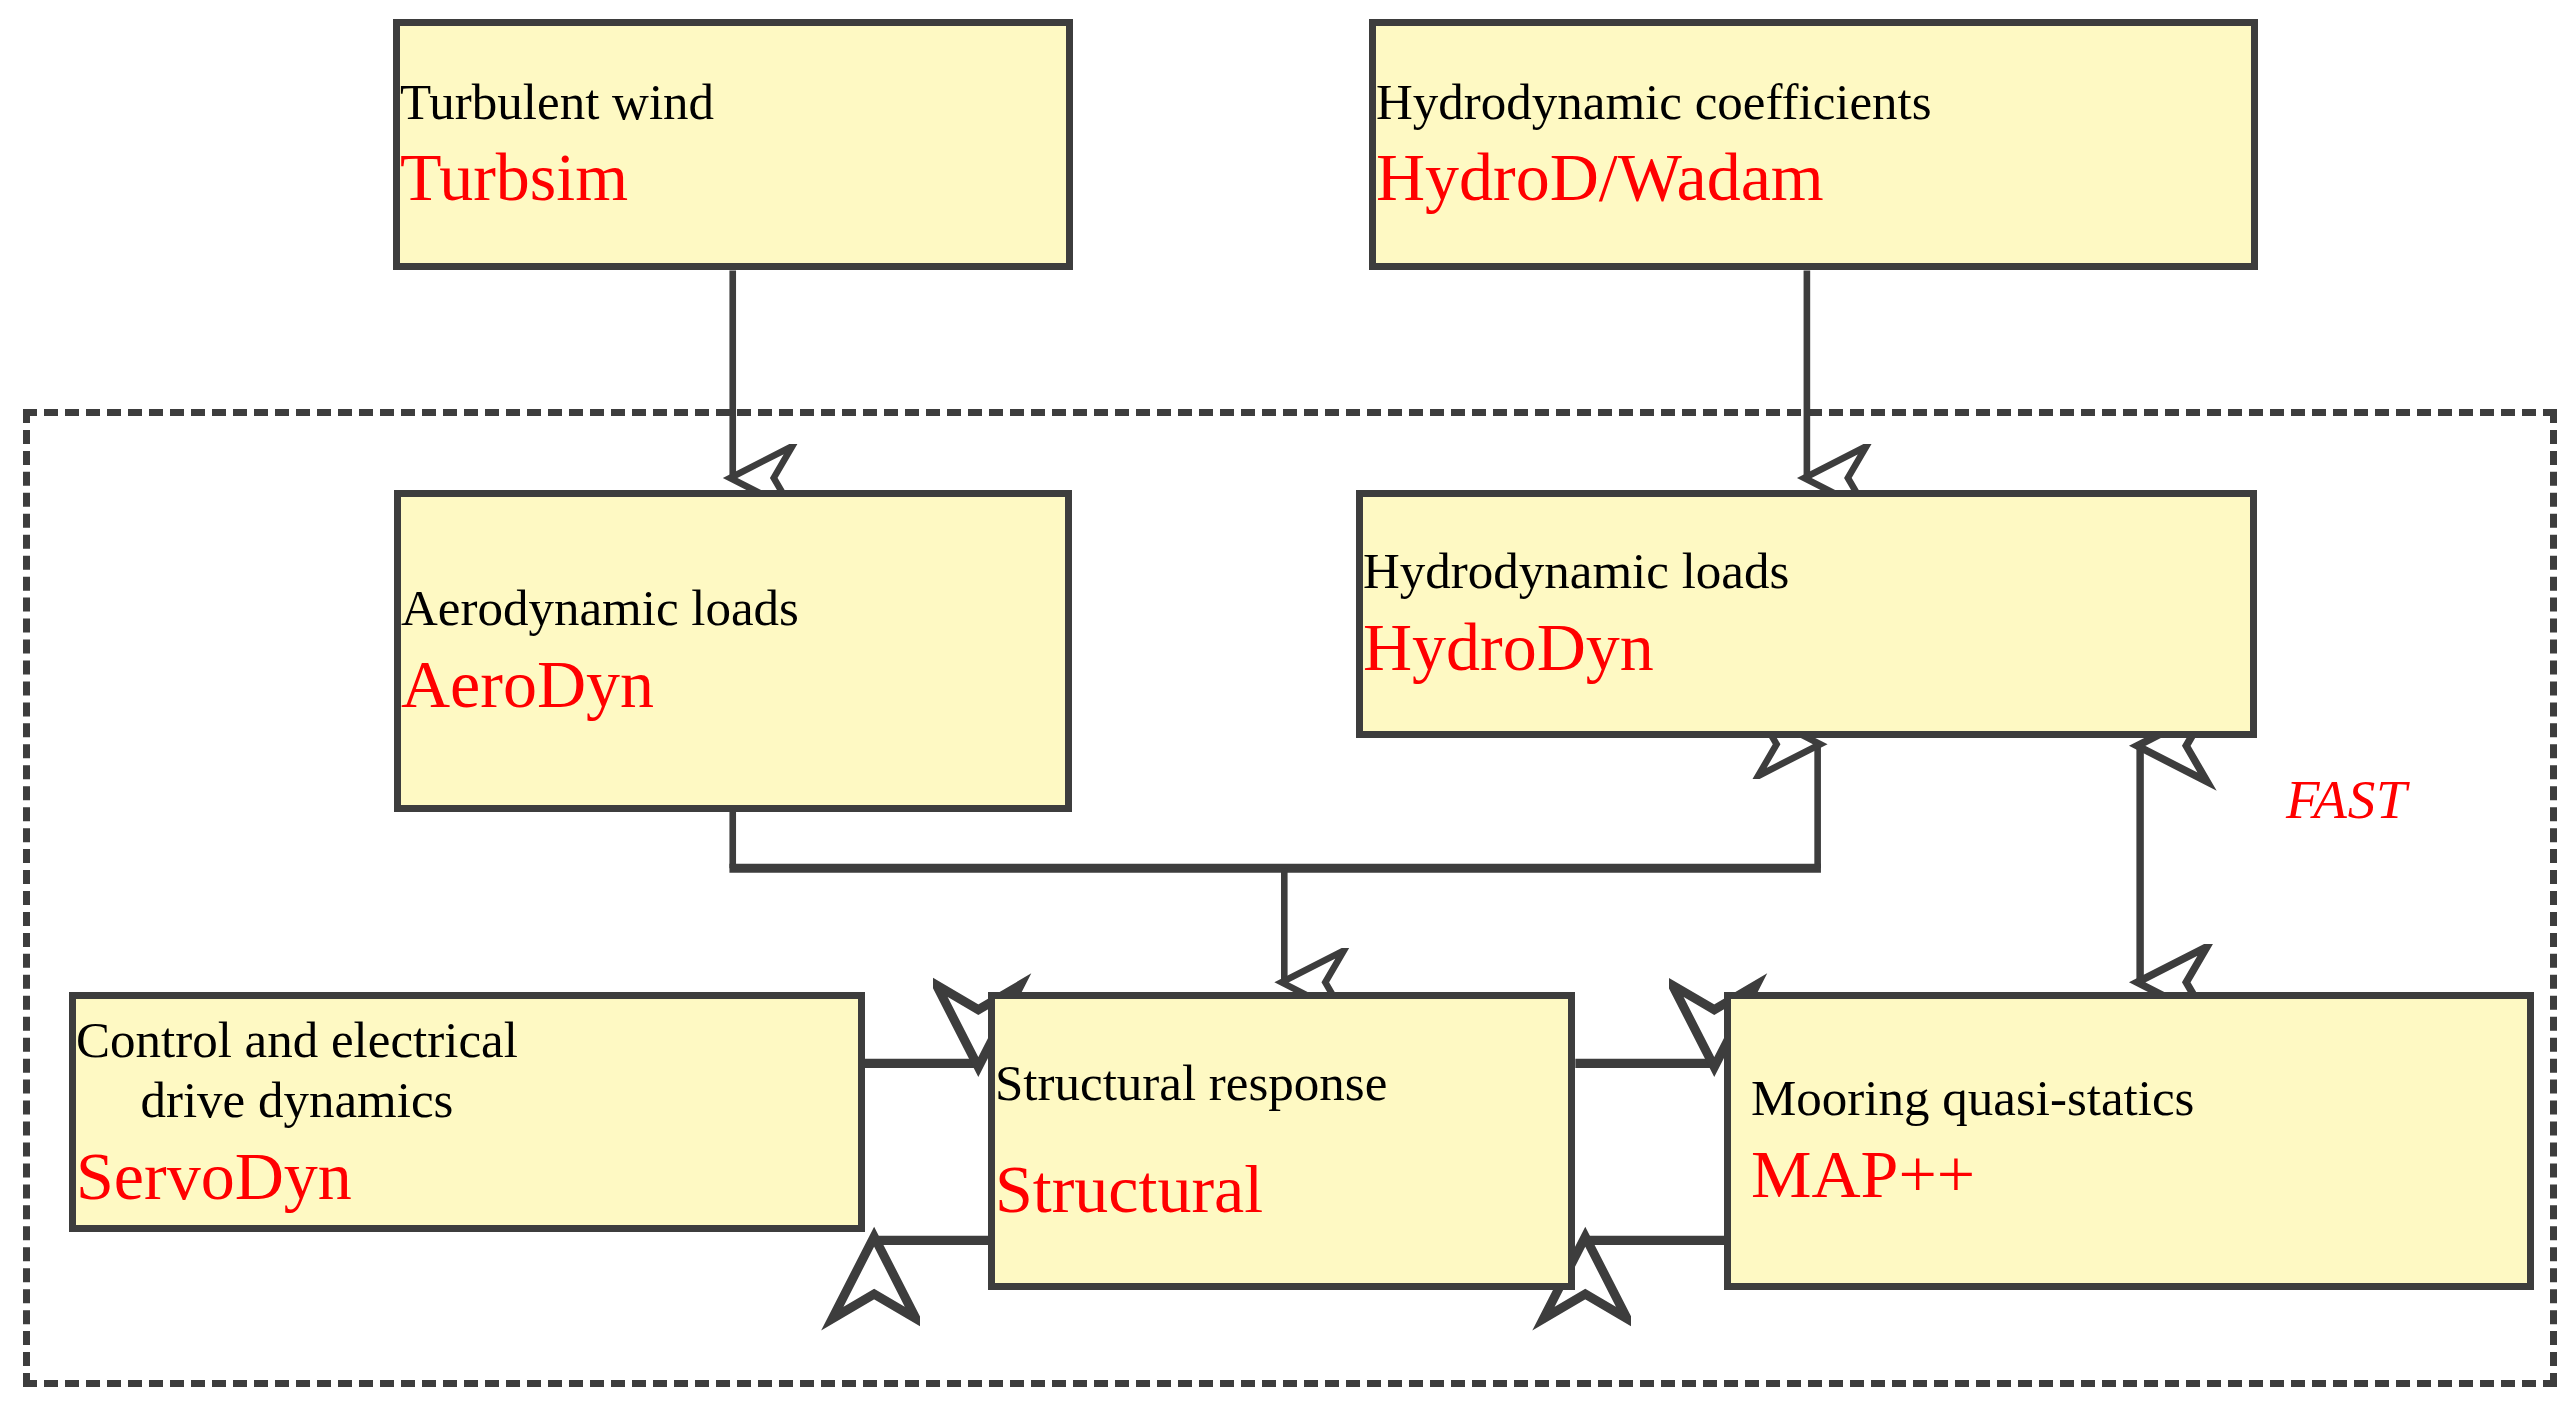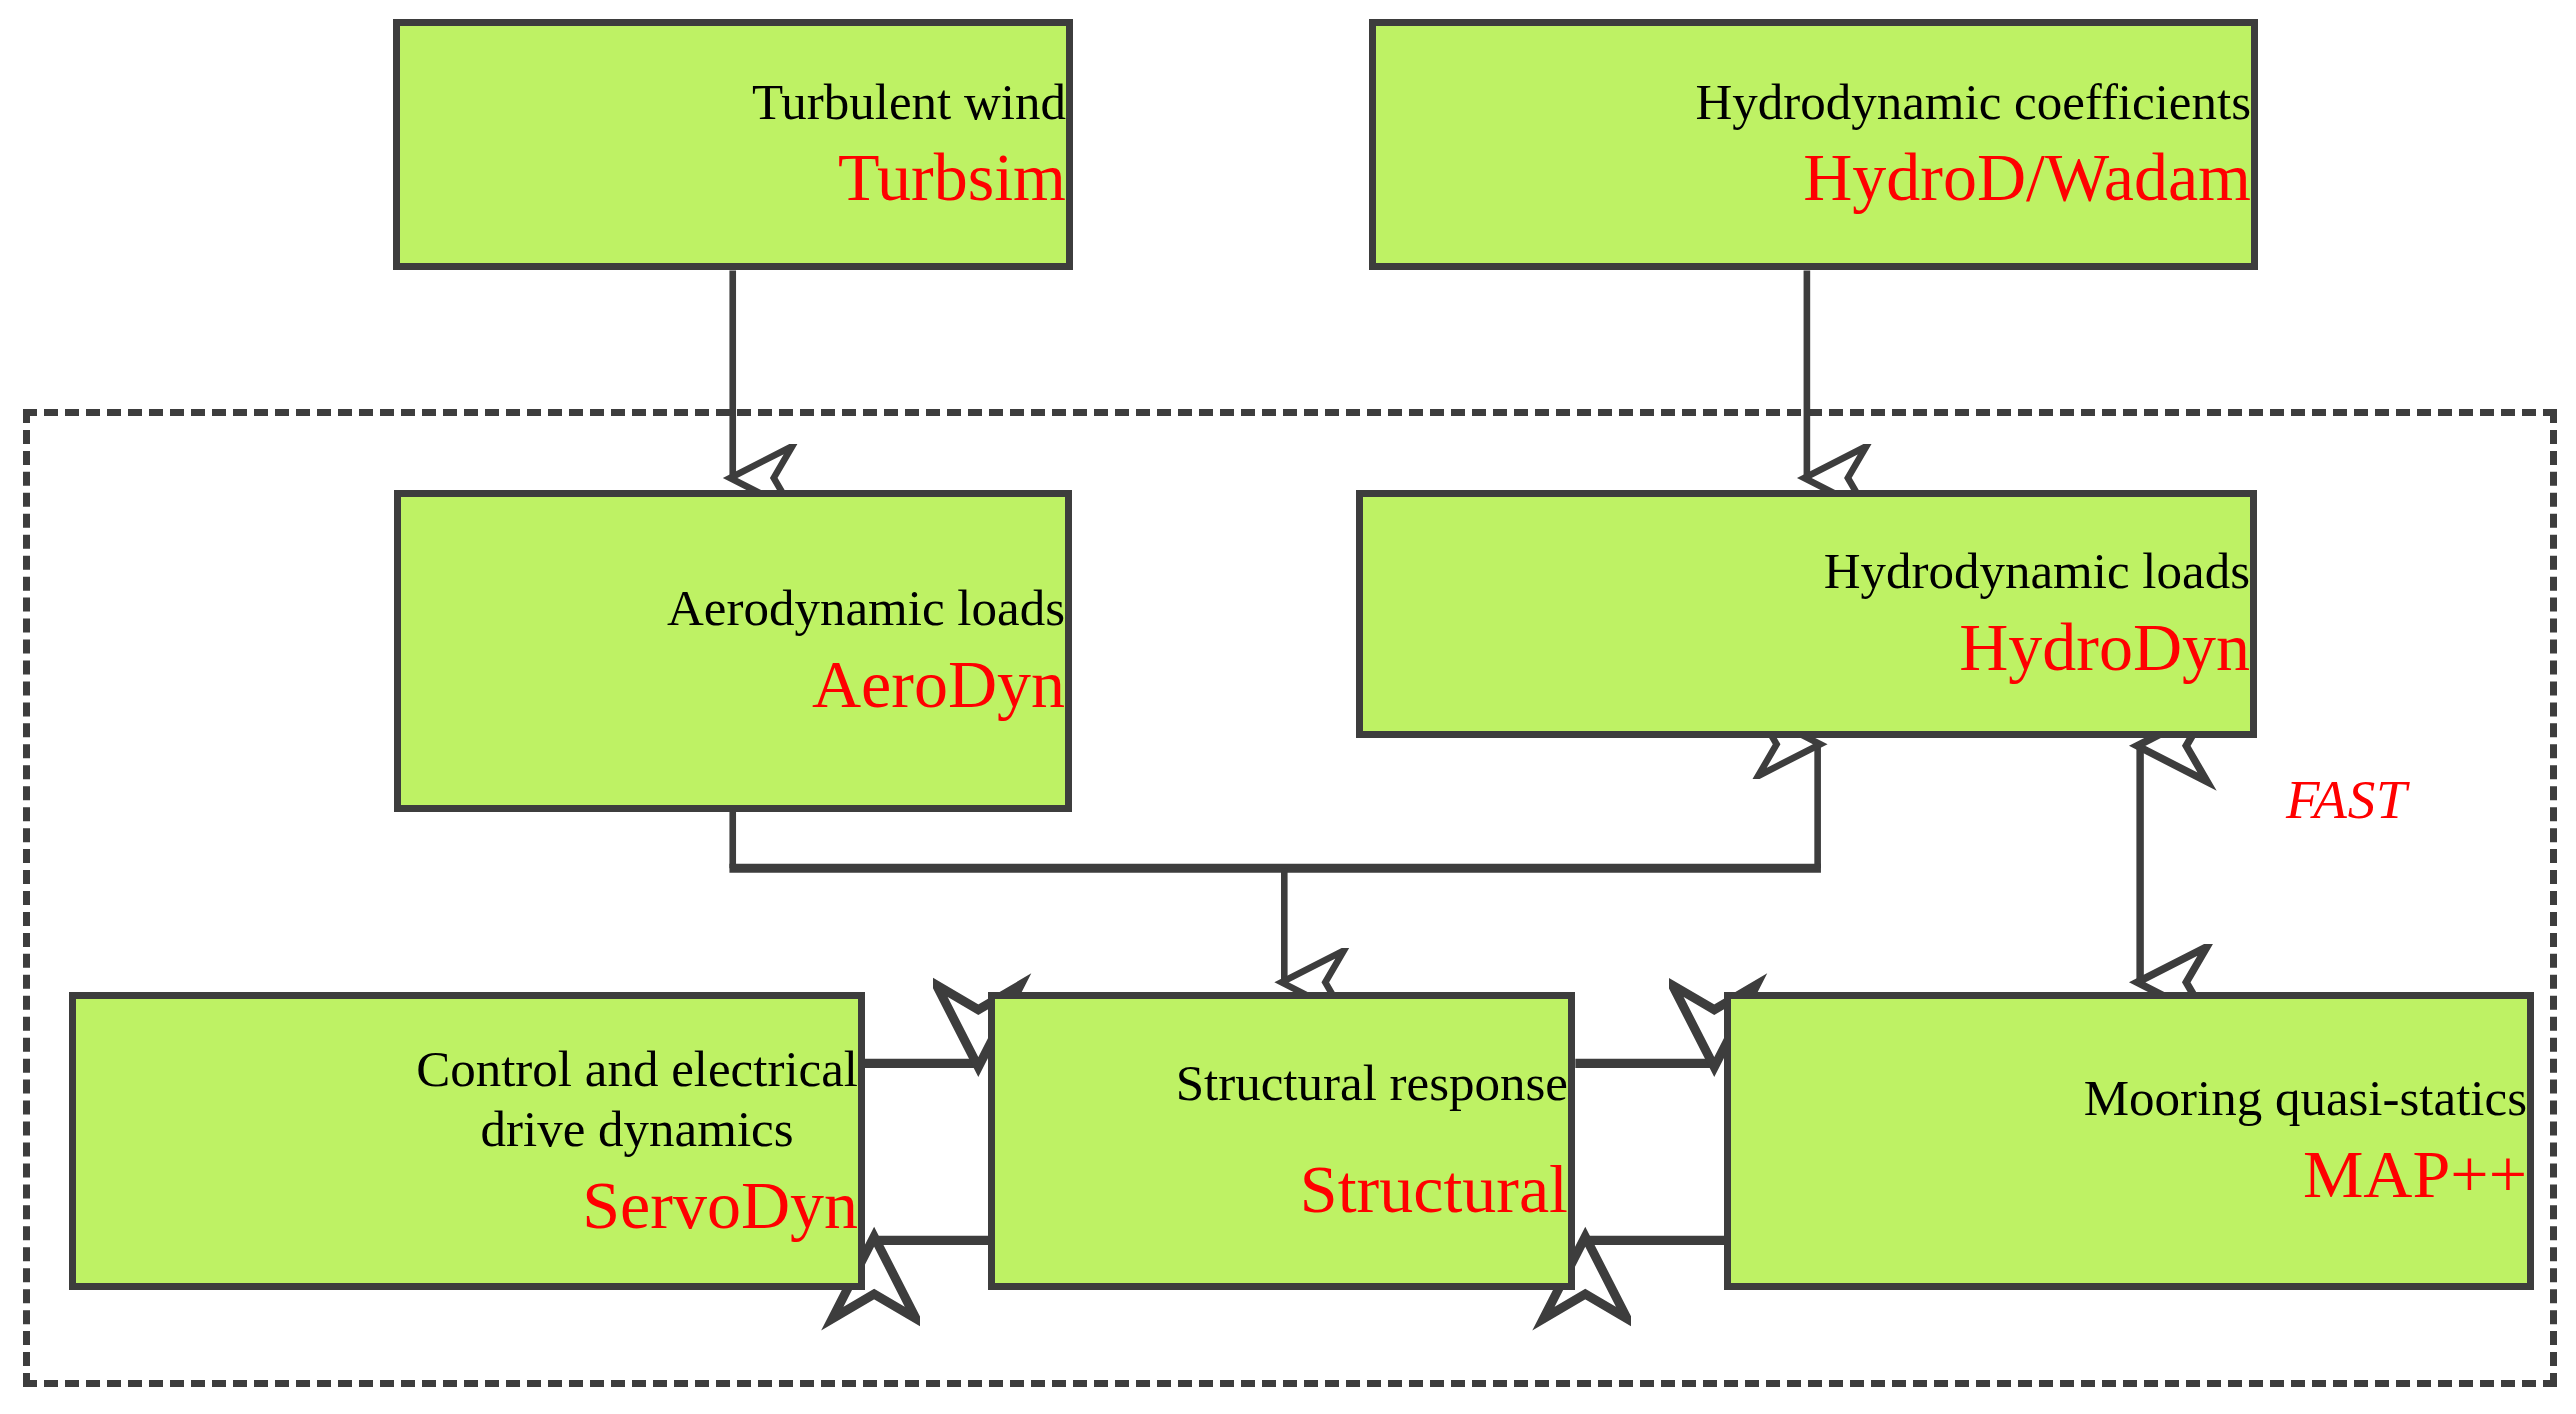--- a/index.html
+++ b/index.html
@@ -5,24 +5,24 @@
 <style>
   html,body{margin:0;padding:0;background:#ffffff;}
   body{font-family:"Liberation Serif","DejaVu Serif",serif;}
   #stage{position:relative;width:2576px;height:1414px;background:#fff;overflow:hidden;}
 
   
   .box{
     position:absolute;
     box-sizing:border-box;
     border:7.4px solid #3d3d3d;
-    background:#bef264;
+    background:#fef9c3;
     display:flex;
     flex-direction:column;
-    align-items:flex-end;
+    align-items:flex-start;
     justify-content:center;
     text-align:center;
     line-height:1.12;
   }
   .box .title{ color:#000000; font-size:51px; white-space:pre-line; }
   .box .tool { color:#ff0000; font-size:68px; margin-top:8.3px; }
   .box.two-line .title{ line-height:1.18; }
 
   
   #fast-boundary{
@@ -101,21 +101,21 @@
   <div class="box" style="left:394px;top:490px;width:678px;height:322px;">
     <div class="title">Aerodynamic loads</div>
     <div class="tool">AeroDyn</div>
   </div>
 
   <div class="box" style="left:1356px;top:490px;width:901px;height:248px;">
     <div class="title">Hydrodynamic loads</div>
     <div class="tool">HydroDyn</div>
   </div>
 
-  <div class="box two-line" style="left:69px;top:992px;width:796px;height:298px;font-family:Liberation Serif, serif;">
+  <div class="box two-line" style="left:69px;top:992px;width:796px;height:240px;font-family:Liberation Serif, serif;">
     <div class="title">Control and electrical
 drive dynamics</div>
     <div class="tool">ServoDyn</div>
   </div>
 
   <div class="box" style="left:988px;top:992px;width:587px;height:298px;gap:30px;">
     <div class="title">Structural response</div>
     <div class="tool">Structural</div>
   </div>
 

